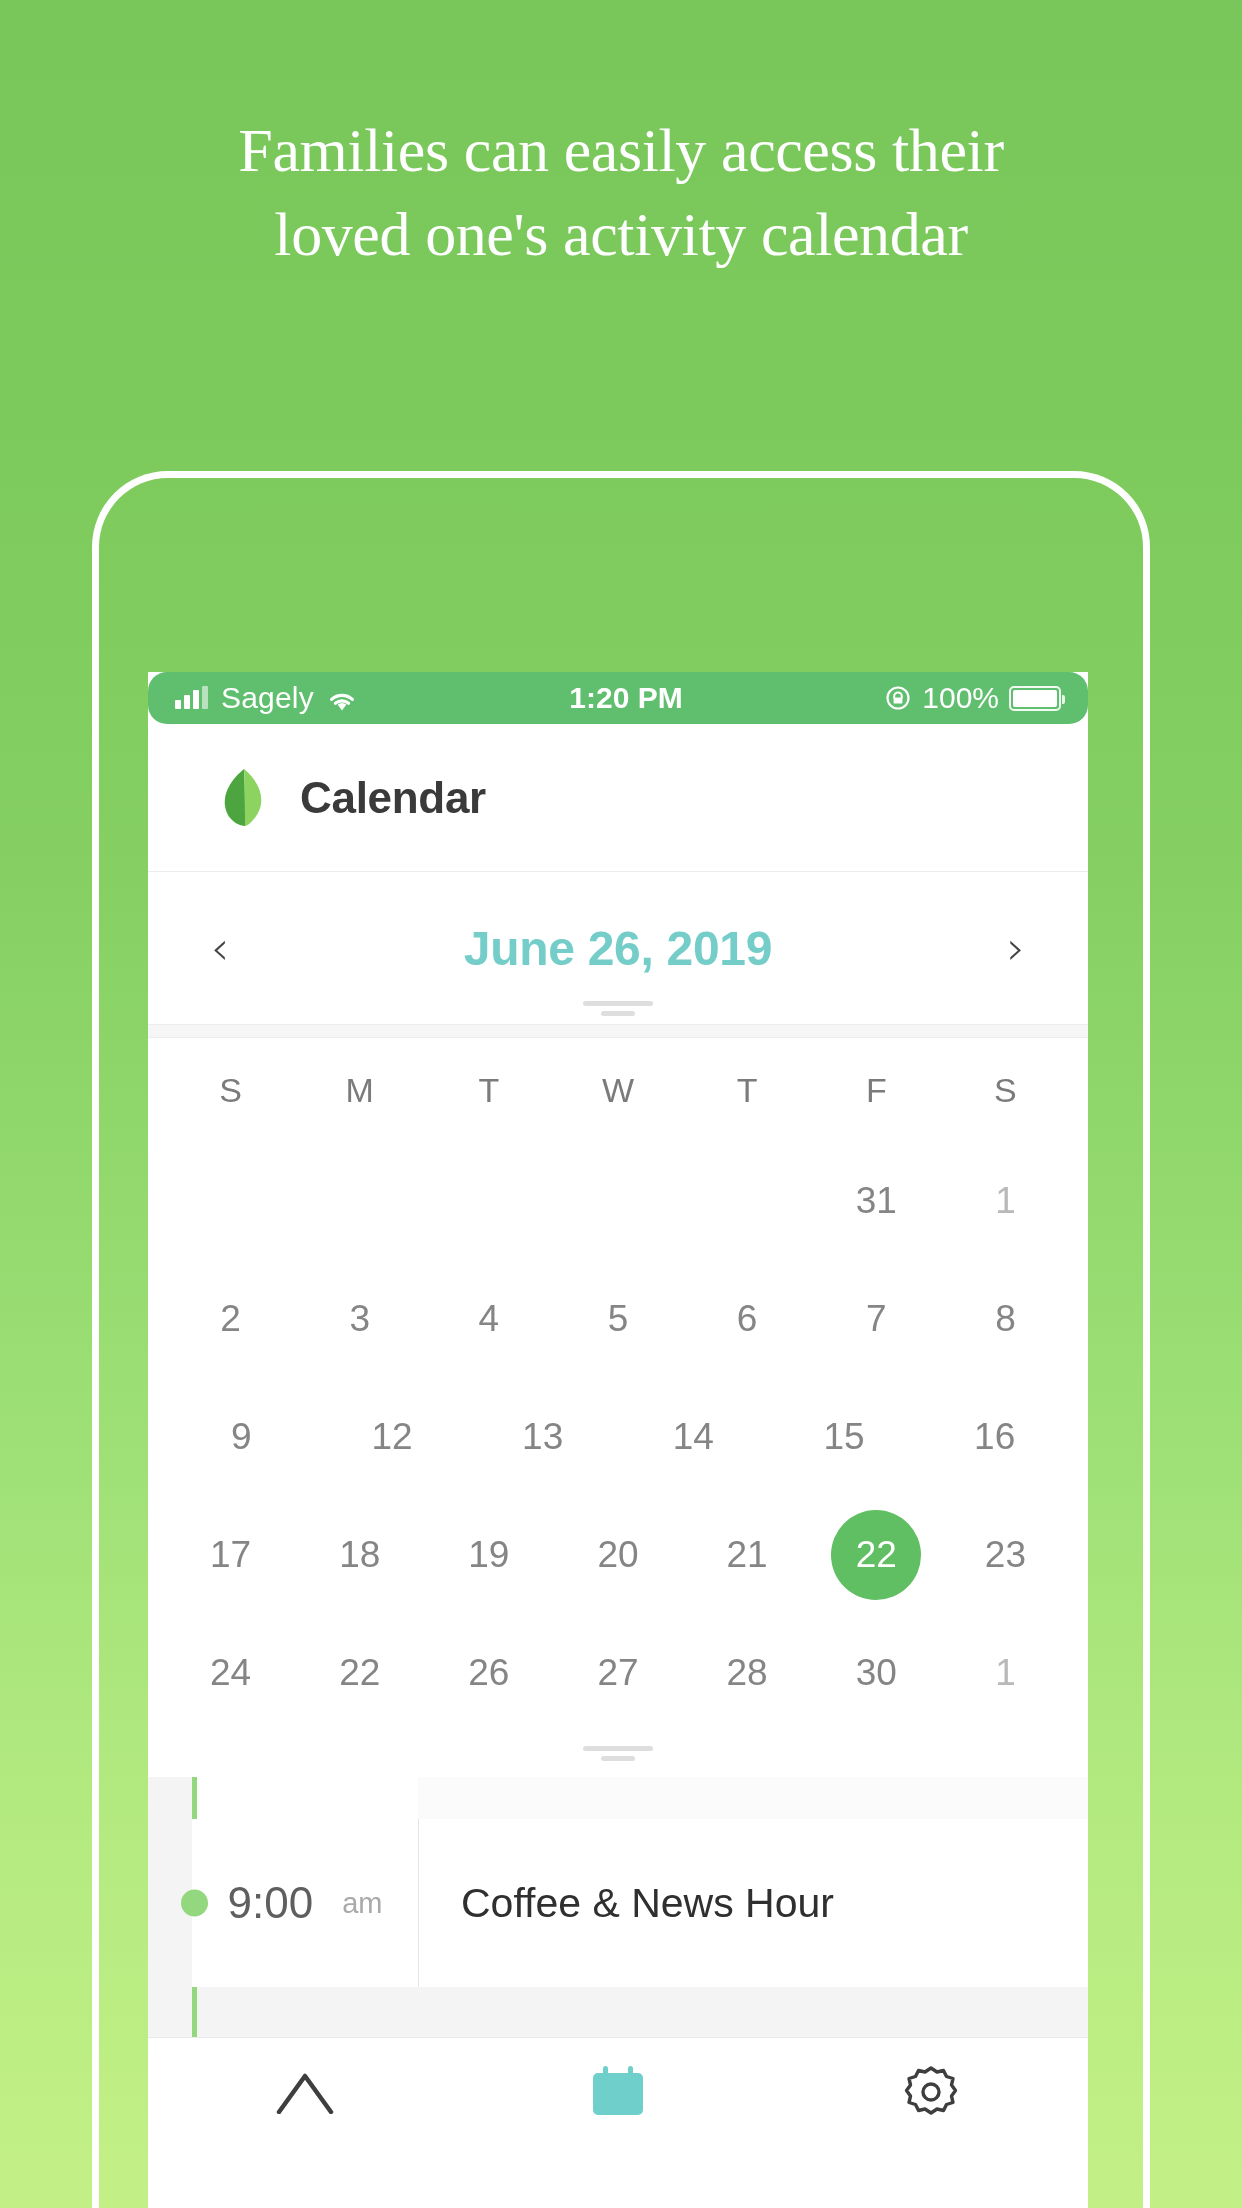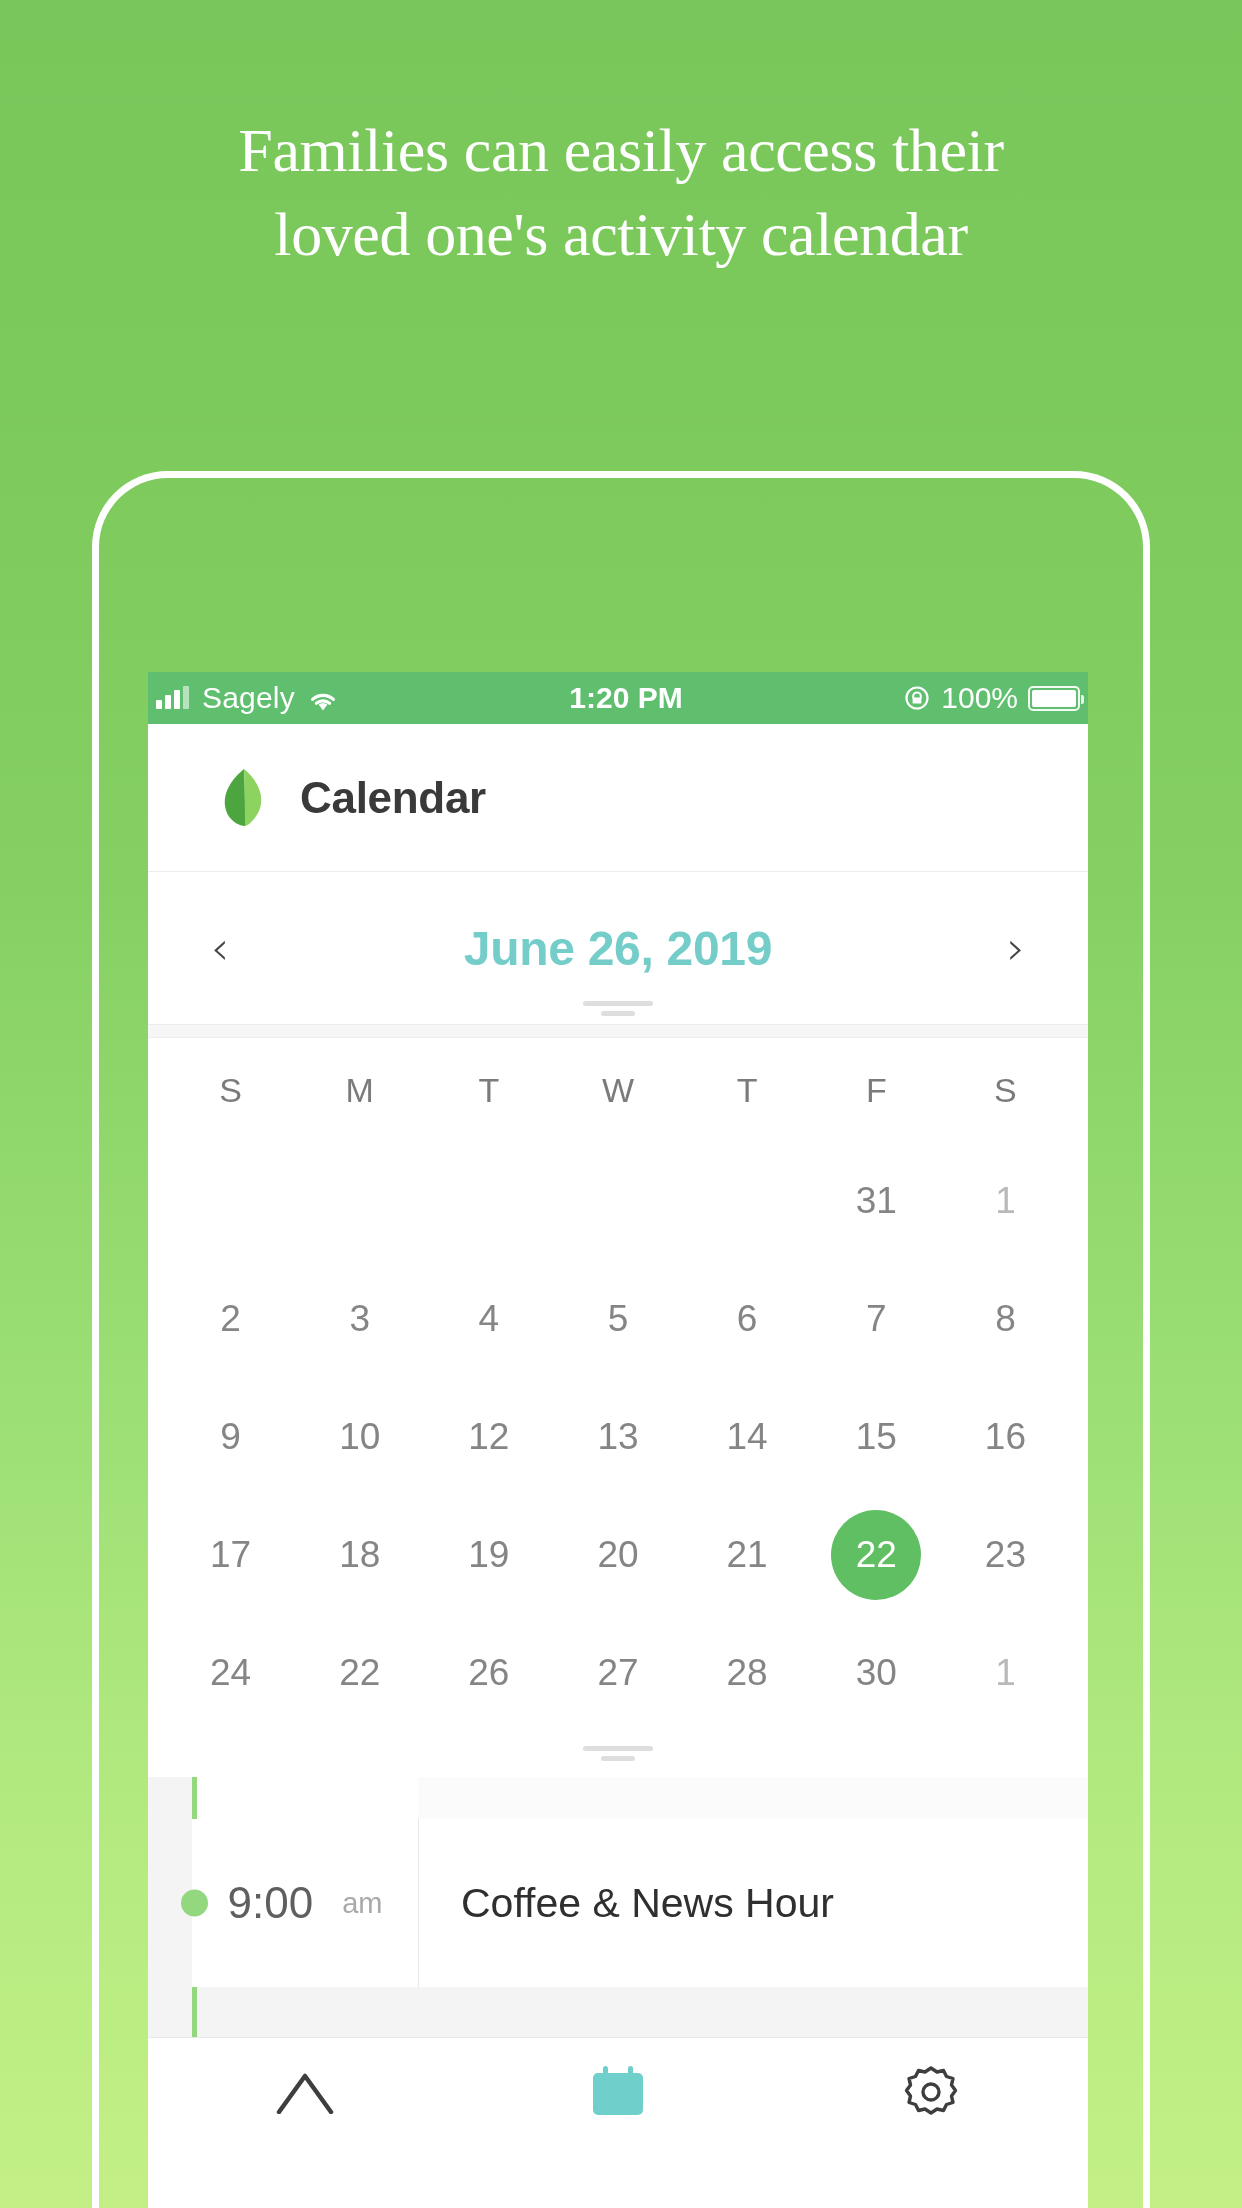--- a/index.html
+++ b/index.html
@@ -71,22 +71,23 @@
 
   
   .status-bar {
     height: 52px;
     background: #5FBF6E;
     display: flex;
     align-items: center;
     color: #ffffff;
     font-size: 30px;
     position: relative;
-    padding: 0 8px;
+    padding: 0 27px;
     box-sizing: border-box;
+    border-radius: 19px;
   }
   .sb-left {
     display: flex;
     align-items: center;
     gap: 13px;
   }
   .sig-bars {
     display: flex;
     align-items: flex-end;
     gap: 3px;
@@ -481,23 +482,20 @@
         <div class="cal-cell">
             <span>8</span>
           </div>
       </div>
 
       <div class="cal-row">
         <div class="cal-cell">
             <span>9</span>
           </div>
         <div class="cal-cell">
-            <span>10</span>
-          </div>
-        <div class="cal-cell">
             <span>12</span>
           </div>
         <div class="cal-cell">
             <span>13</span>
           </div>
         <div class="cal-cell">
             <span>14</span>
           </div>
         <div class="cal-cell">
             <span>15</span>

